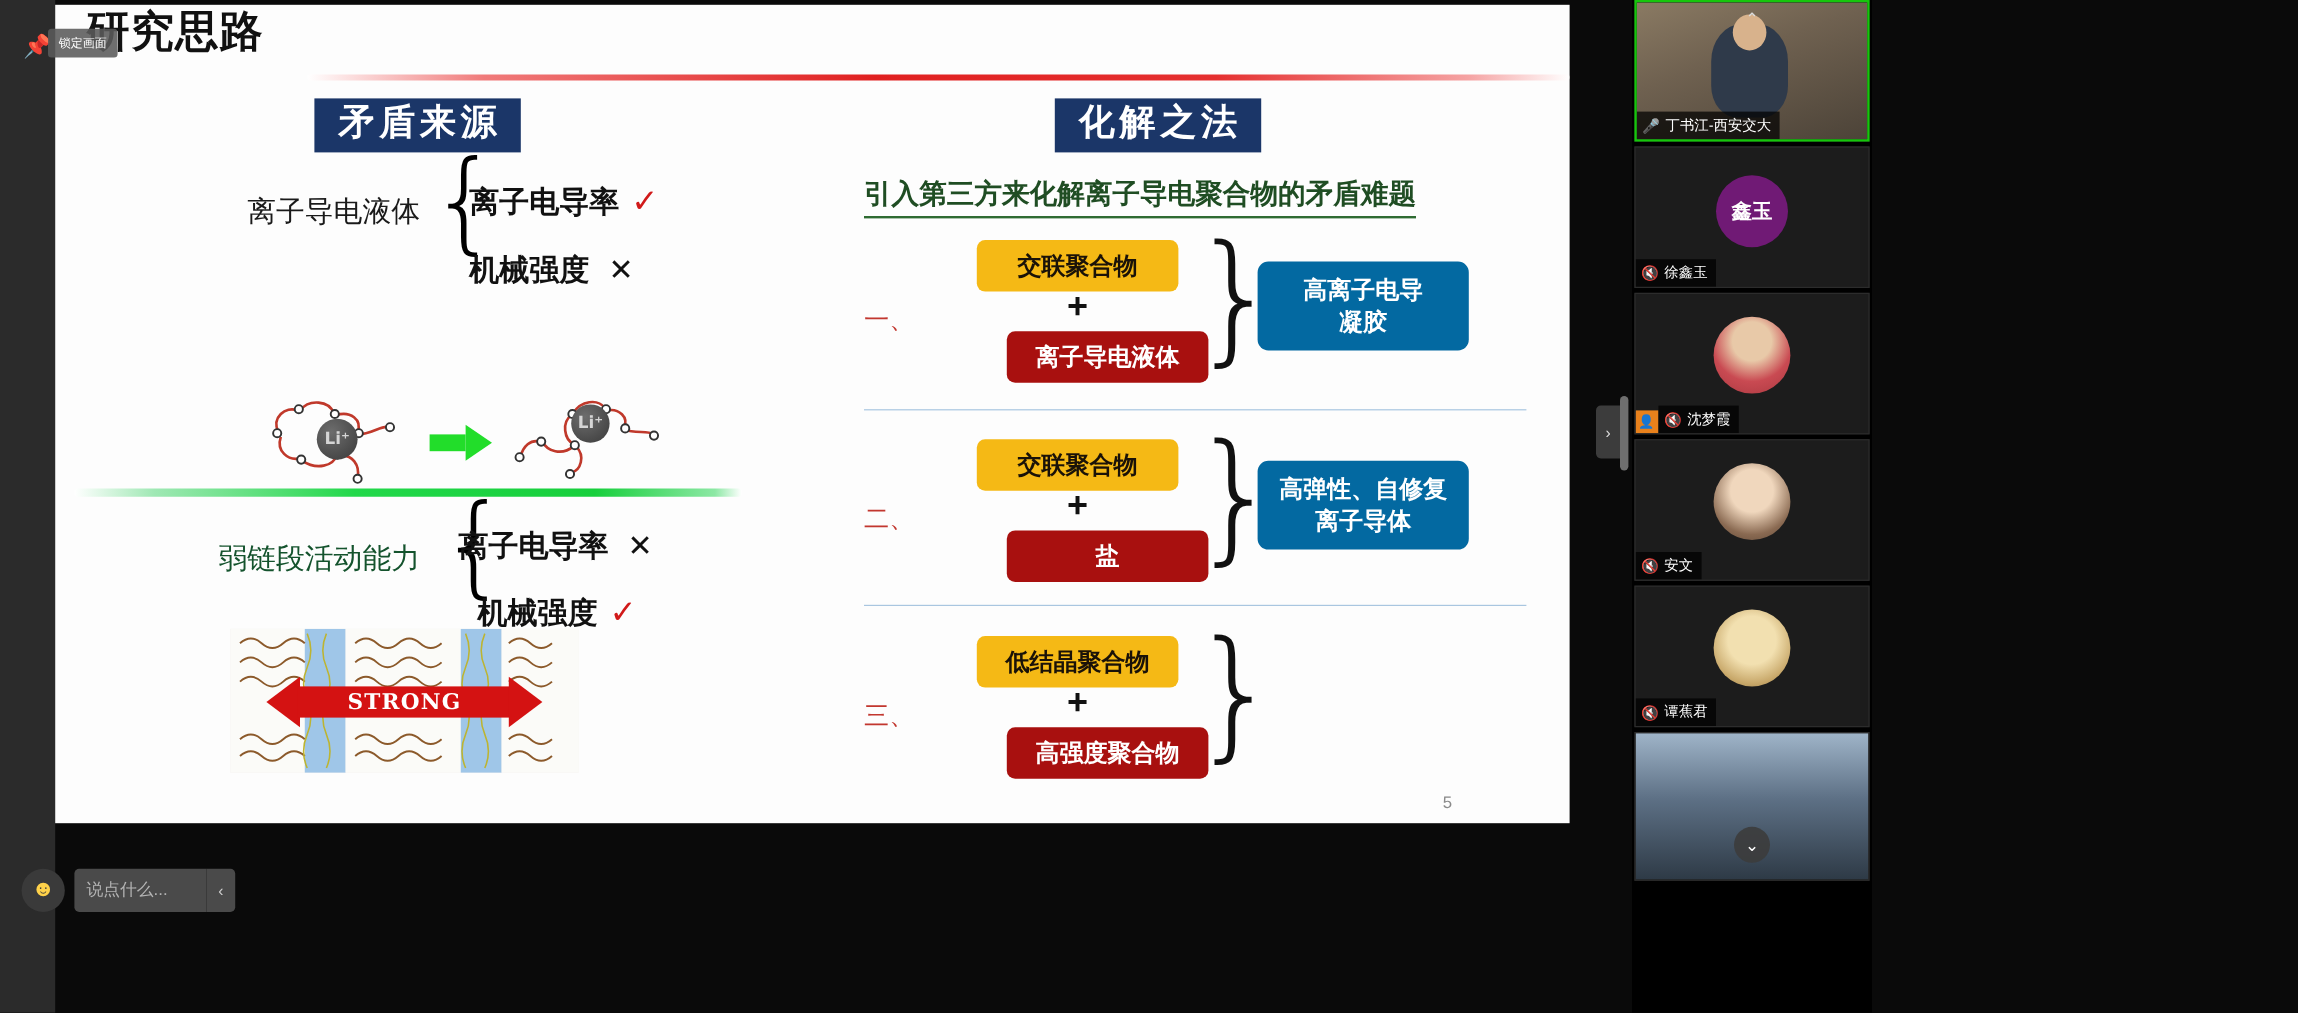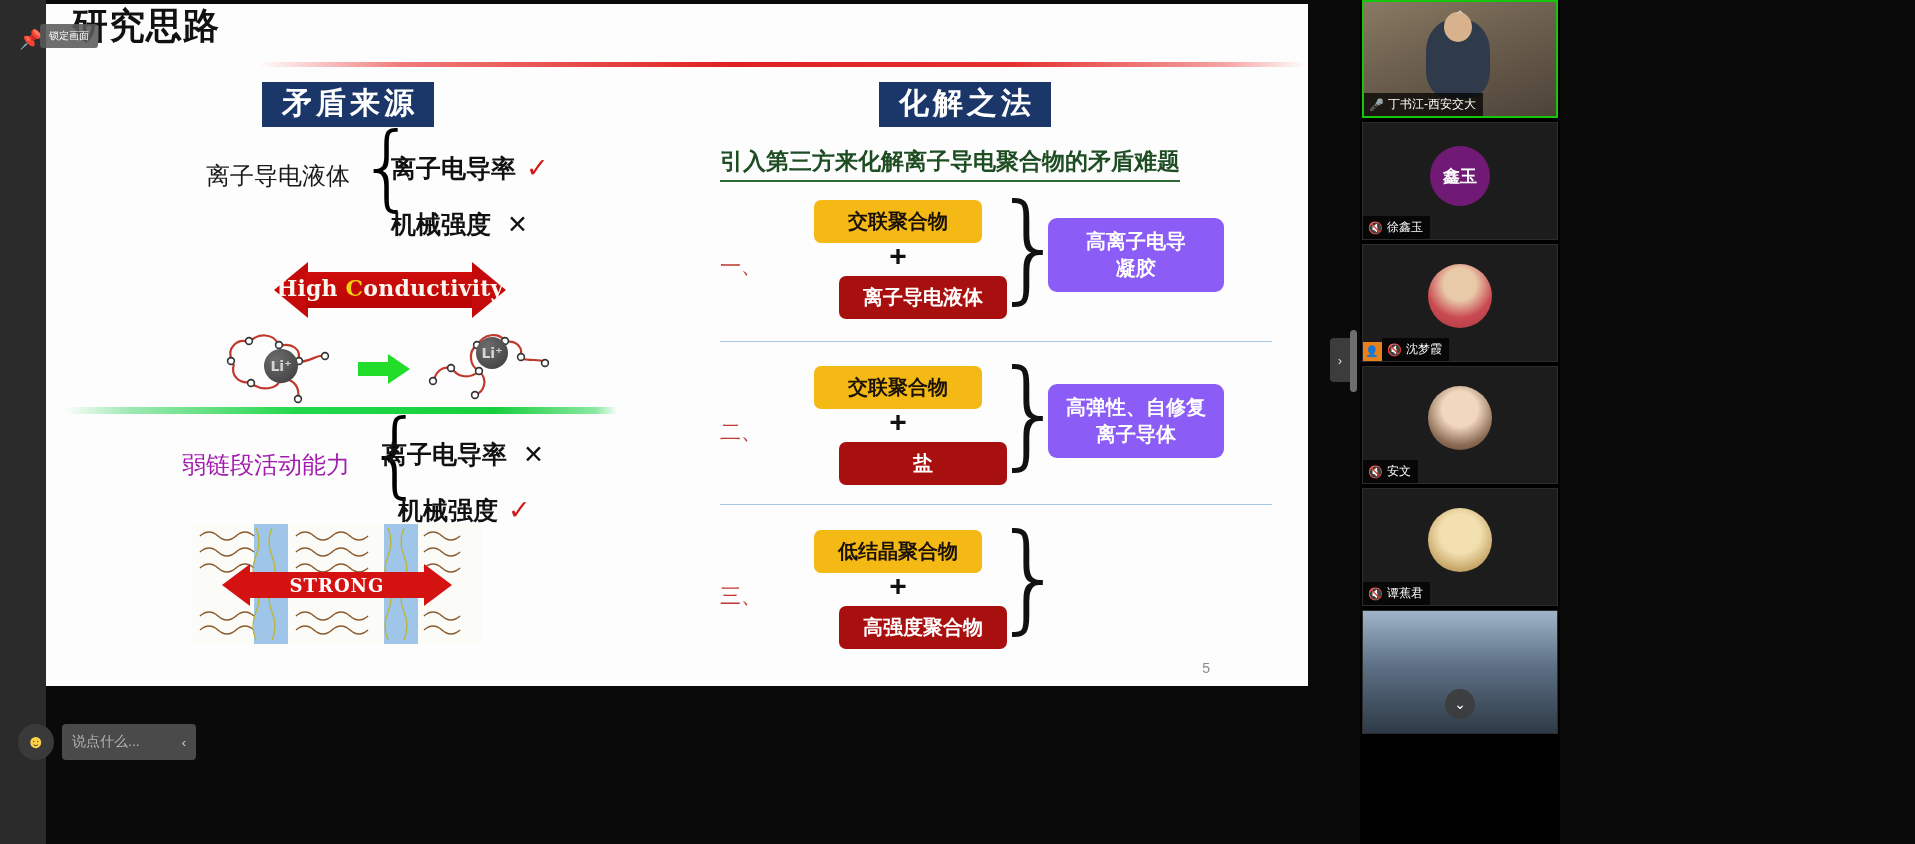--- a/index.html
+++ b/index.html
@@ -59,21 +59,21 @@
   #chip-right { left: 833px; top: 78px; }
 
   
   .lbl-strong {
     position: absolute; left: 64px; top: 156px; width: 240px;
     text-align: right; font-size: 24px; color: #1a1a1a;
     font-family: "DejaVu Serif","Liberation Serif",serif;
   }
   .lbl-weak {
     position: absolute; left: 64px; top: 445px; width: 240px;
-    text-align: right; font-size: 24px; color: #a21caf;
+    text-align: right; font-size: 24px; color: #14532d;
     font-family: "DejaVu Serif","Liberation Serif",serif;
   }
   .brace {
     position: absolute; font-size: 92px; color: #000; line-height: 1;
     font-family: "DejaVu Sans","Liberation Sans",sans-serif; font-weight: 300;
   }
   #brace-1 { left: 312px; top: 118px; }
   #brace-2 { left: 320px; top: 405px; }
   .prop {
     position: absolute; font-size: 25px; font-weight: 700; color: #111;
@@ -176,21 +176,21 @@
   .plus {
     position: absolute; left: 94px; top: 45px; width: 168px; text-align: center;
     font-size: 30px; font-weight: 700; color: #111;
   }
   .big-brace {
     position: absolute; left: 272px; top: -6px; font-size: 118px; color: #111;
     font-family: "DejaVu Sans","Liberation Sans",sans-serif; font-weight: 200; line-height: 1;
   }
   .result {
     position: absolute; left: 328px; top: 24px; width: 176px; min-height: 74px;
-    background: #8b5cf6; color: #fff; border-radius: 9px;
+    background: #0369a1; color: #fff; border-radius: 9px;
     display: flex; flex-direction: column; align-items: center; justify-content: center;
     font-size: 20px; font-weight: 700; line-height: 1.35; text-align: center;
     font-family: "DejaVu Sans","Liberation Sans",sans-serif;
   }
   .row-sep {
     position: absolute; left: 674px; width: 552px; height: 1px; background: #a9c6e0;
   }
   #sep-1 { top: 337px; }
   #sep-2 { top: 500px; }
   .page-num {
@@ -293,26 +293,20 @@
 
     <div class="lbl-strong">离子导电液体</div>
     <div class="brace" id="brace-1">{</div>
     <div class="prop" id="p1">
       <span>离子电导率</span><span class="mark-ok">✓</span>
     </div>
     <div class="prop" id="p2">
       <span>机械强度</span><span class="mark-no">✕</span>
     </div>
 
-    <div class="dbl-arrow">
-      <div class="head l"></div>
-      <div class="bar"></div>
-      <div class="head r"></div>
-      <div class="txt"><span>High </span><span class="hl">C</span><span>onductivity</span></div>
-    </div>
 
     <svg class="chain" style="left:172px; top:318px;" width="140" height="90" viewBox="0 0 140 90">
       <g fill="none" stroke="#c0392b" stroke-width="2.2">
         <path d="M14,38 C8,26 20,16 30,20"></path>
         <path d="M32,20 C40,10 56,12 60,22"></path>
         <path d="M62,24 C74,20 84,28 80,38"></path>
         <path d="M80,40 C92,40 100,32 106,34"></path>
         <path d="M16,42 C12,54 22,62 32,60"></path>
         <path d="M34,62 C46,70 60,66 62,58"></path>
         <path d="M64,58 C76,56 82,66 80,76"></path>

